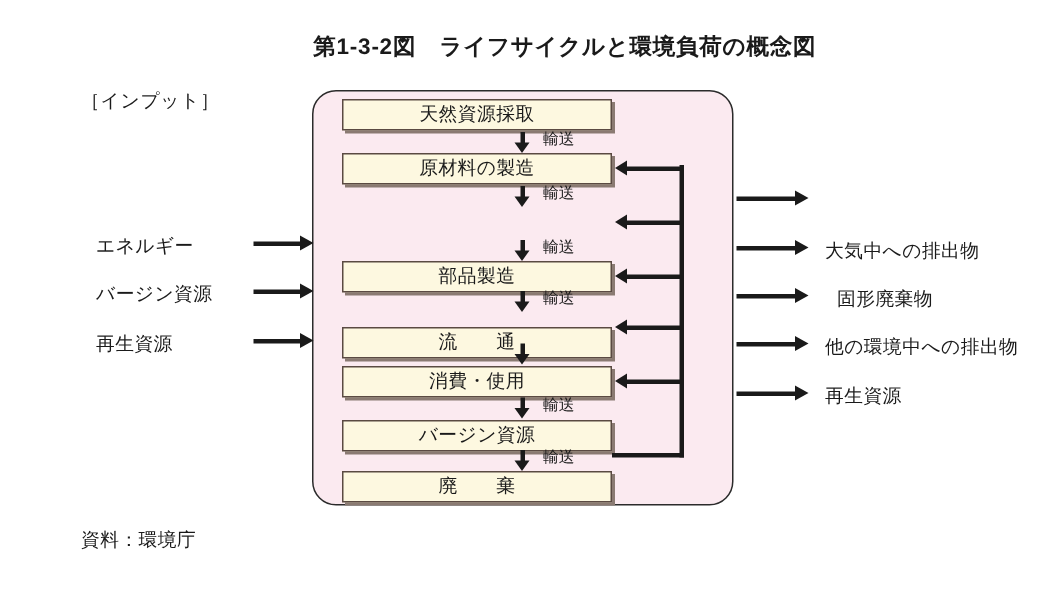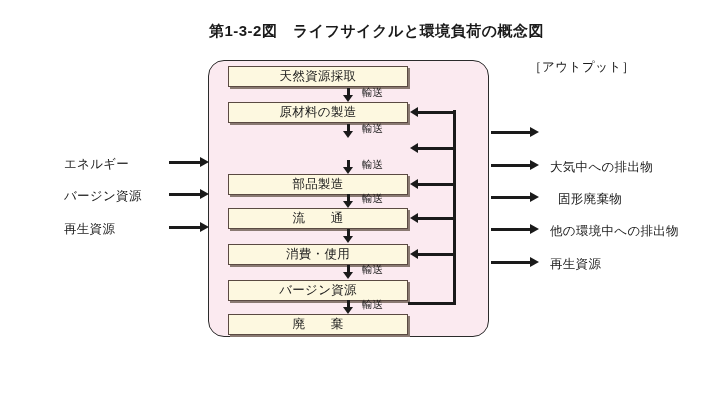--- a/index.html
+++ b/index.html
@@ -123,34 +123,34 @@
     font-size:12.5px;white-space:nowrap;letter-spacing:.3px;
   }
 </style>
 </head>
 <body>
 
 <div id="figure-root">
 
   <div id="figure-title">第1-3-2図　ライフサイクルと環境負荷の概念図</div>
 
-  <div id="output-heading">［アウトプット］</div>
+  <div id="input-heading">［インプット］</div>
 
   <div id="lifecycle-container"></div>
 
   <div class="stage-box" style="top:66px">
     <span class="stage-label">天然資源採取</span>
   </div>
   <div class="stage-box" style="top:102px">
     <span class="stage-label">原材料の製造</span>
   </div>
   <div class="stage-box" style="top:174px">
     <span class="stage-label">部品製造</span>
   </div>
-  <div class="stage-box" style="top:208px">
+  <div class="stage-box" style="top:218px">
     <span class="stage-label">流　　通</span>
   </div>
   <div class="stage-box" style="top:244px">
     <span class="stage-label">消費・使用</span>
   </div>
   <div class="stage-box" style="top:280px">
     <span class="stage-label">バージン資源</span>
   </div>
   <div class="stage-box" style="top:314px">
     <span class="stage-label">廃　　棄</span>
@@ -262,14 +262,15 @@
       <span class="head" style="left:39px"></span>
     </div>
   <div class="io-label" style="left:524px;top:223px">他の環境中への排出物</div>
 
   <div class="h-arrow" style="left:465px;top:257px;width:48px">
       <span class="shaft" style="width:40px"></span>
       <span class="head" style="left:39px"></span>
     </div>
   <div class="io-label" style="left:524px;top:256px">再生資源</div>
 
+  <div id="source-note">資料：環境庁</div>
 
 </div>
 
 </body></html>

